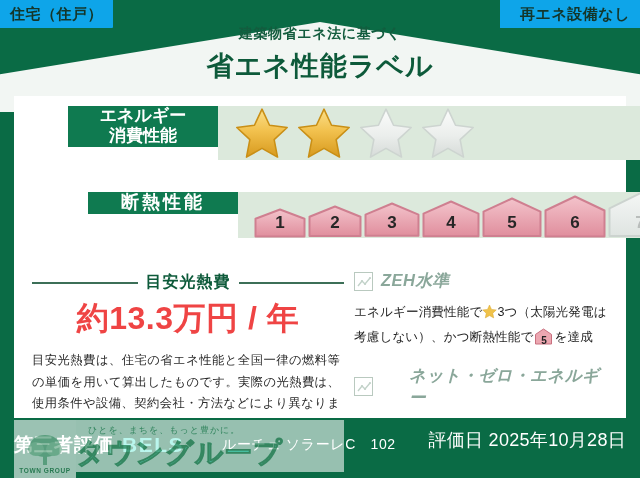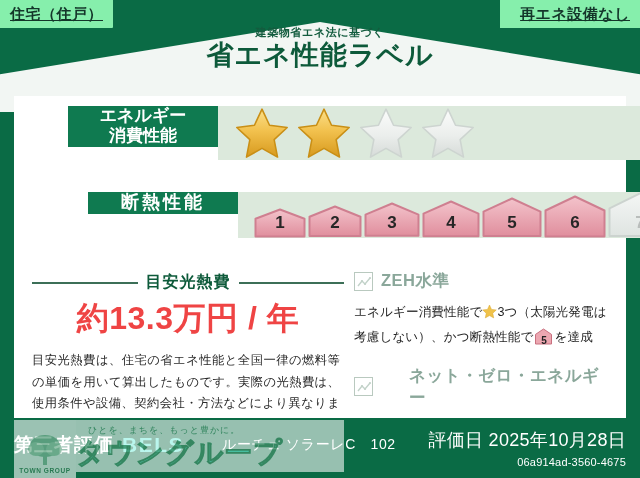--- a/index.html
+++ b/index.html
@@ -16,29 +16,28 @@
     width: 640px;
     height: 478px;
     background: #0a6b45;
     overflow: hidden;
   }
 
   
   .corner-tag {
     position: absolute;
     top: 0;
-    background: #86efac;
+    background: #0ea5e9;
     color: #14362a;
     font-weight: bold;
     font-size: 15px;
     letter-spacing: 0.5px;
     padding: 6px 10px 7px 10px;
     line-height: 1;
     white-space: nowrap;
-    text-decoration: underline;
   }
   .corner-tag.left  { left: 0; border-bottom-right-radius: 1px; }
   .corner-tag.right { right: 0; padding-left: 20px; }
 
   
   .roof {
     position: absolute;
     top: 22px;
     left: 0;
     width: 640px;
@@ -47,33 +46,33 @@
     clip-path: polygon(50% 0%, 100% 58%, 100% 100%, 0% 100%, 0% 58%);
   }
   .roof-inner {
     position: absolute;
     top: 26px;
     left: 0;
     width: 640px;
     text-align: center;
   }
   .roof-sub {
-    font-size: 11px;
+    font-size: 14px;
     font-weight: bold;
     color: #135c3e;
     letter-spacing: 0.6px;
     line-height: 1.1;
   }
   .roof-title {
     font-size: 27px;
     font-weight: bold;
     color: #0d5a3a;
     letter-spacing: 1px;
     line-height: 1.15;
-    margin-top: 2px;
+    margin-top: 10px;
   }
 
   
   .body-panel {
     position: absolute;
     left: 14px;
     top: 96px;
     width: 612px;
     height: 322px;
     background: #ffffff;
@@ -194,20 +193,21 @@
     text-align: justify;
     padding-right: 4px;
   }
 
   
   .badge-line {
     display: flex;
     align-items: center;
     gap: 8px;
     margin-top: 2px;
+    font-style: italic;
   }
   .badge-box {
     width: 19px;
     height: 19px;
     border: 1.5px solid #b9c9bf;
     background: #fff;
     position: relative;
     flex: 0 0 19px;
   }
   .badge-box svg { position: absolute; inset: 0; }
@@ -562,21 +562,20 @@
   </div>
 
   <div class="footer">
     <div class="third-party">
       <span class="tp-text">第三者評価</span>
       <span class="bels-text">BELS</span>
     </div>
     <div class="building-name">ルーチェ ソラーレC　102</div>
     <div class="eval-block">
       <div class="eval-date">評価日 2025年10月28日</div>
-      <div class="eval-id">06a914ad-3560-4675</div>
     </div>
   </div>
 
   <div class="watermark">
     <div class="wm-right"></div>
     <div class="wm-logo">
       <svg width="40" height="34" viewBox="0 0 40 34" aria-hidden="true">
         <ellipse cx="20" cy="13" rx="15" ry="11" fill="#6aa98a"></ellipse>
         <ellipse cx="11" cy="16" rx="8" ry="7" fill="#7fb79a"></ellipse>
         <ellipse cx="29" cy="16" rx="8" ry="7" fill="#7fb79a"></ellipse>

